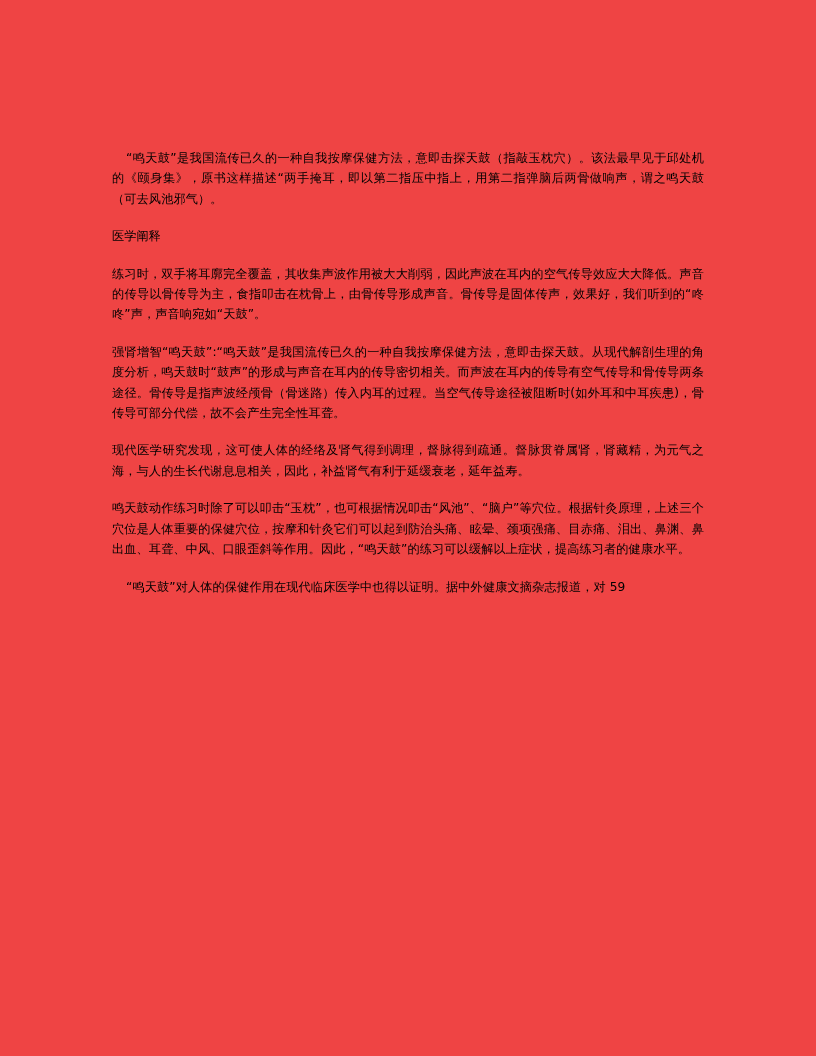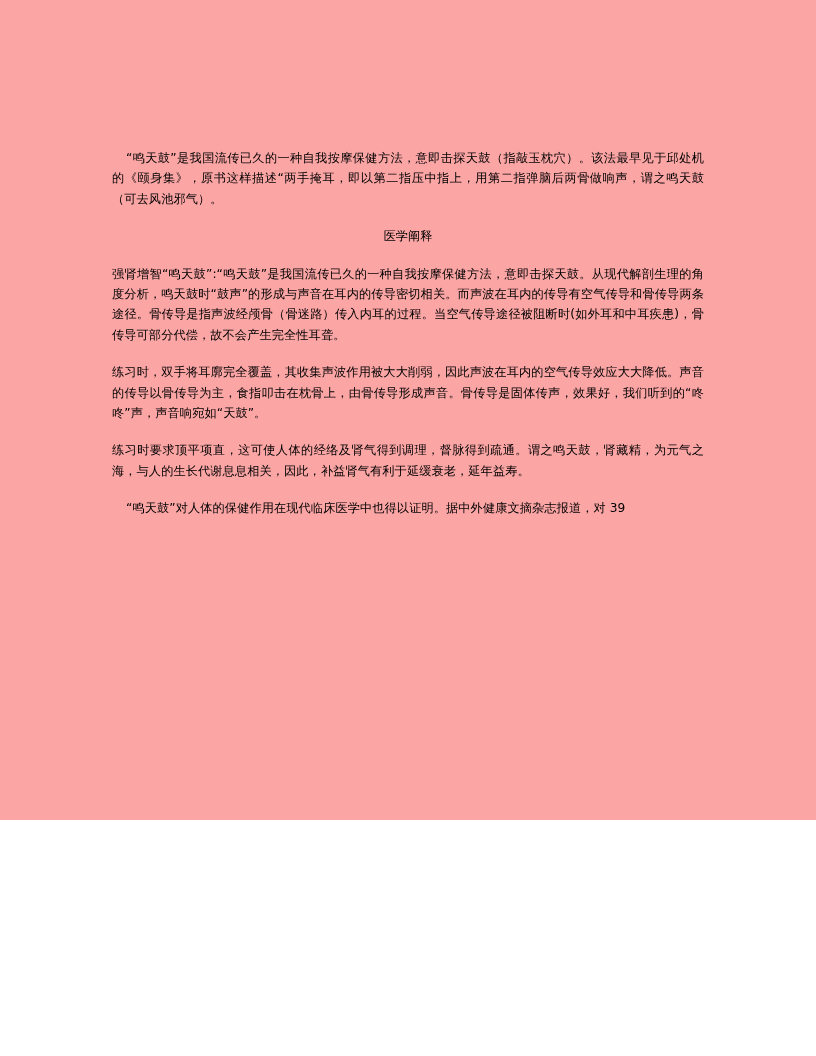--- a/index.html
+++ b/index.html
@@ -3,22 +3,22 @@
 <meta charset="utf-8">
 <style>
   html, body {
     margin: 0;
     padding: 0;
     background: #ffffff;
   }
   .page {
     position: relative;
     width: 816px;
-    height: 820px;
-    background: #fca5a5;
+    height: 1056px;
+    background: #ef4444;
     box-sizing: border-box;
     overflow: hidden;
   }
   .doc-body {
     position: absolute;
     left: 112px;
     top: 148px;
     width: 592px;
   }
   p.para {
@@ -34,40 +34,40 @@
   }
   p.para.indent {
     text-indent: 14px;
   }
   p.heading {
     margin: 0 0 17px 0;
     font-family: "DejaVu Sans", "Liberation Sans", sans-serif;
     font-size: 12.2px;
     line-height: 20.4px;
     color: #000000;
-    text-align: center;
   }
 </style>
 </head>
 <body>
 
 <div class="page">
   <div class="doc-body">
 
     <p class="para indent">“鸣天鼓”是我国流传已久的一种自我按摩保健方法，意即击探天鼓（指敲玉枕穴）。该法最早见于邱处机的《颐身集》，原书这样描述“两手掩耳，即以第二指压中指上，用第二指弹脑后两骨做响声，谓之鸣天鼓（可去风池邪气）。</p>
 
 
 
     <p class="heading">医学阐释</p>
 
+    <p class="para">练习时，双手将耳廓完全覆盖，其收集声波作用被大大削弱，因此声波在耳内的空气传导效应大大降低。声音的传导以骨传导为主，食指叩击在枕骨上，由骨传导形成声音。骨传导是固体传声，效果好，我们听到的“咚咚”声，声音响宛如“天鼓”。</p>
+
     <p class="para">强肾增智“鸣天鼓”:“鸣天鼓”是我国流传已久的一种自我按摩保健方法，意即击探天鼓。从现代解剖生理的角度分析，鸣天鼓时“鼓声”的形成与声音在耳内的传导密切相关。而声波在耳内的传导有空气传导和骨传导两条途径。骨传导是指声波经颅骨（骨迷路）传入内耳的过程。当空气传导途径被阻断时(如外耳和中耳疾患)，骨传导可部分代偿，故不会产生完全性耳聋。</p>
 
-    <p class="para">练习时，双手将耳廓完全覆盖，其收集声波作用被大大削弱，因此声波在耳内的空气传导效应大大降低。声音的传导以骨传导为主，食指叩击在枕骨上，由骨传导形成声音。骨传导是固体传声，效果好，我们听到的“咚咚”声，声音响宛如“天鼓”。</p>
+
+    <p class="para">现代医学研究发现，这可使人体的经络及肾气得到调理，督脉得到疏通。督脉贯脊属肾，肾藏精，为元气之海，与人的生长代谢息息相关，因此，补益肾气有利于延缓衰老，延年益寿。</p>
+
+    <p class="para">鸣天鼓动作练习时除了可以叩击“玉枕”，也可根据情况叩击“风池”、“脑户”等穴位。根据针灸原理，上述三个穴位是人体重要的保健穴位，按摩和针灸它们可以起到防治头痛、眩晕、颈项强痛、目赤痛、泪出、鼻渊、鼻出血、耳聋、中风、口眼歪斜等作用。因此，“鸣天鼓”的练习可以缓解以上症状，提高练习者的健康水平。</p>
 
 
-    <p class="para">练习时要求顶平项直，这可使人体的经络及肾气得到调理，督脉得到疏通。谓之鸣天鼓，肾藏精，为元气之海，与人的生长代谢息息相关，因此，补益肾气有利于延缓衰老，延年益寿。</p>
-
-
-
-    <p class="para indent">“鸣天鼓”对人体的保健作用在现代临床医学中也得以证明。据中外健康文摘杂志报道，对 39</p>
+    <p class="para indent">“鸣天鼓”对人体的保健作用在现代临床医学中也得以证明。据中外健康文摘杂志报道，对 59</p>
 
   </div>
 </div>
 
 </body></html>

